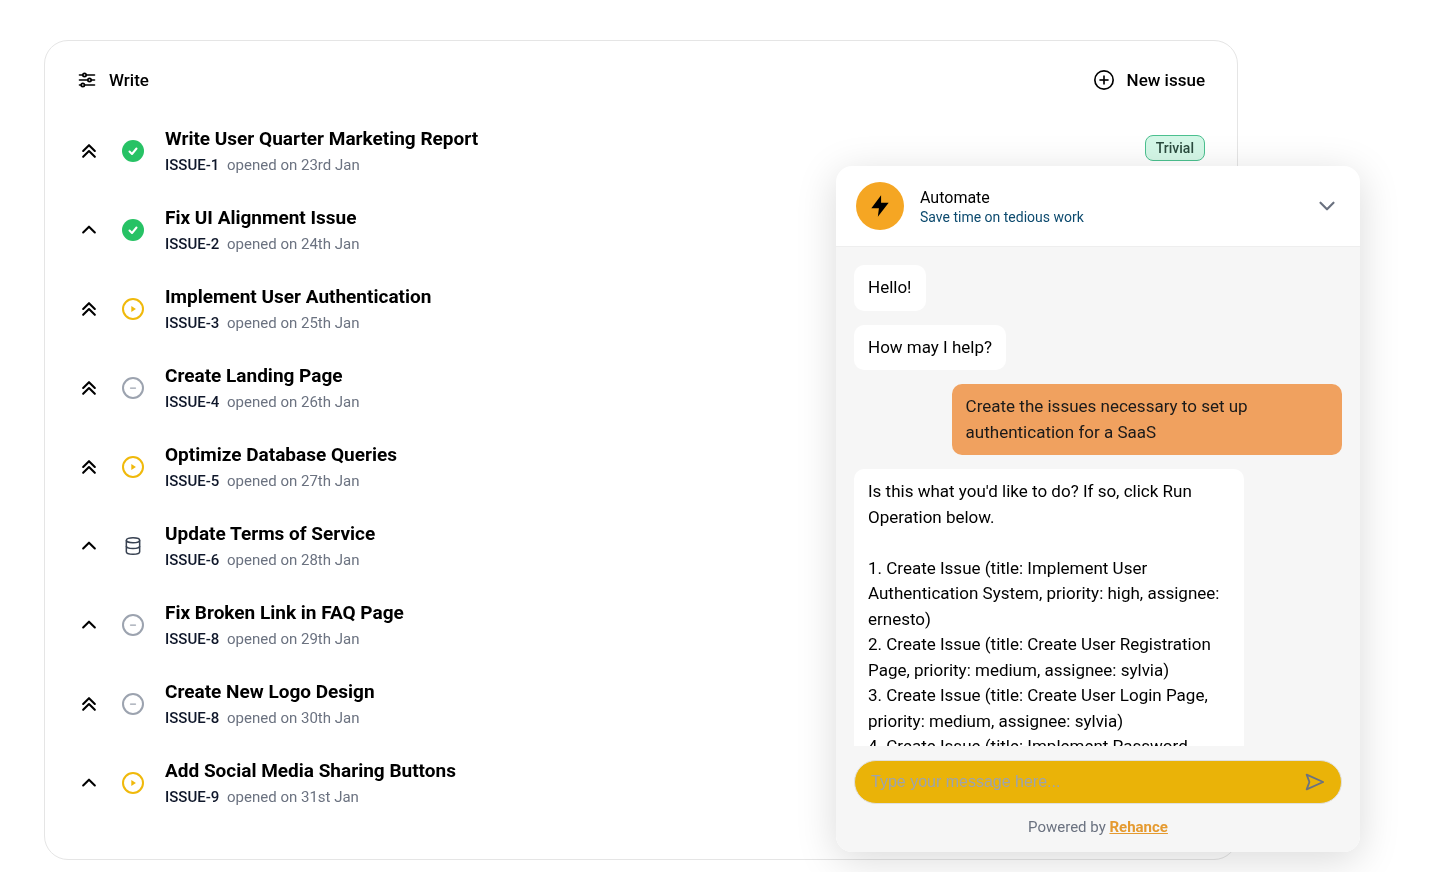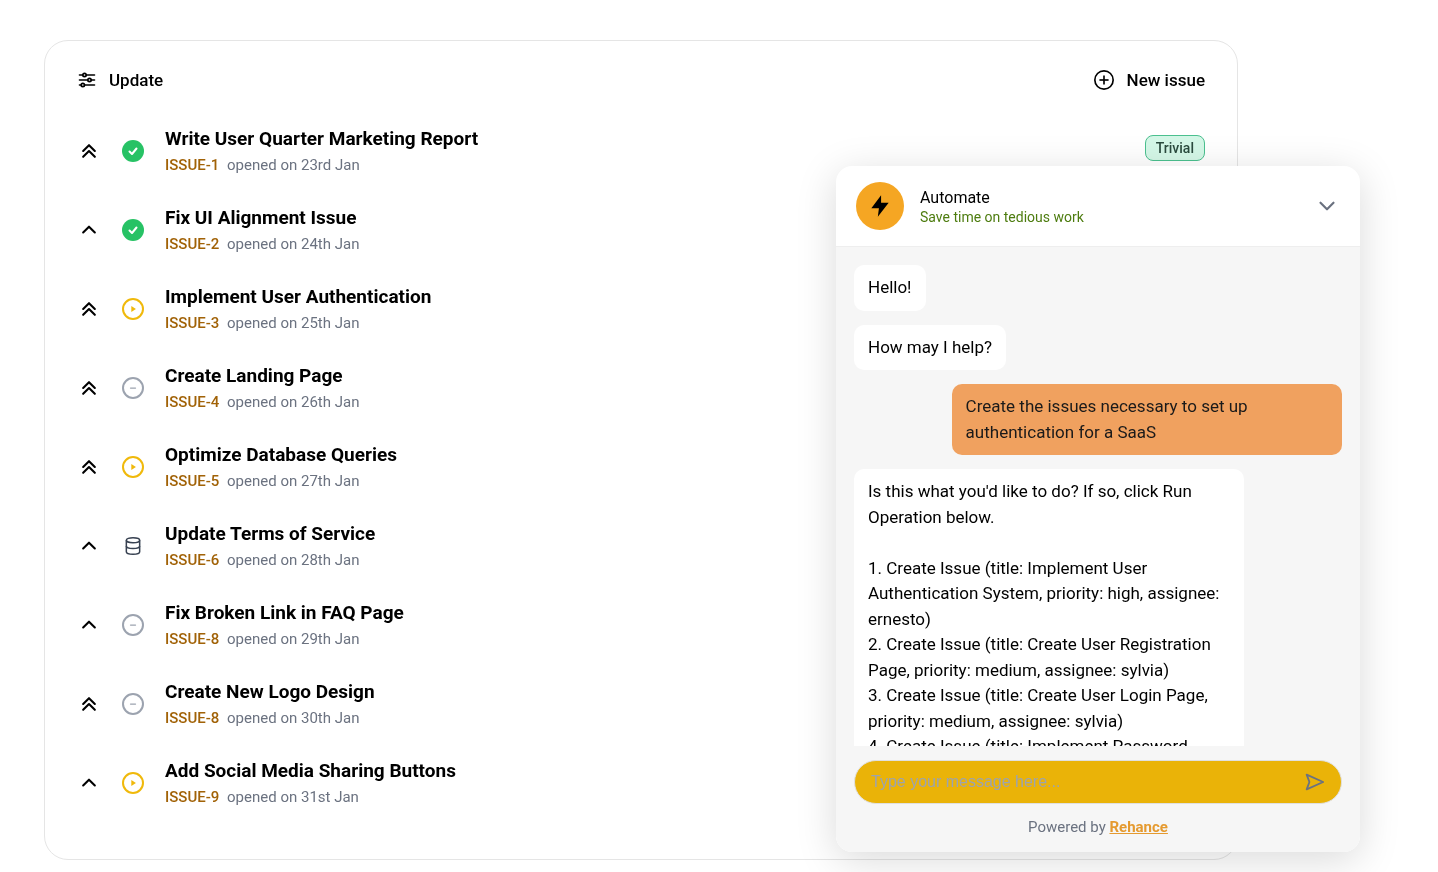--- a/index.html
+++ b/index.html
@@ -44,21 +44,21 @@
     align-items: center;
     gap: 20px;
     padding: 16px 4px;
     position: relative;
   }
   .priority-col { width: 24px; display:flex; justify-content:center; }
   .status-col { width: 24px; display:flex; justify-content:center; }
   .issue-text { display:flex; flex-direction:column; gap:6px; flex:1; }
   .issue-title { font-size: 19px; font-weight: 700; color:#000; }
   .issue-meta { font-size: 15px; color:#6b7280; }
-  .issue-meta .issue-id { color:#a16207; font-weight:500; margin-right:4px; }
+  .issue-meta .issue-id { color:#0f172a; font-weight:500; margin-right:4px; }
   .badge {
     position:absolute;
     right: 4px;
     top: 24px;
     background:#d4f7e7;
     border:1px solid #4bc08f;
     color:#2b4b3e;
     font-size:14px;
     font-weight:500;
     padding:4px 10px;
@@ -101,21 +101,21 @@
     padding:16px 20px;
     border-bottom:1px solid #eee;
   }
   .chat-logo {
     width:48px; height:48px; border-radius:50%;
     background:#f5a623;
     display:flex; align-items:center; justify-content:center;
   }
   .chat-title-block { flex:1; display:flex; flex-direction:column; gap:2px; }
   .chat-title { font-size:16px; font-weight:400; }
-  .chat-sub { font-size:14px; color:#4d7c0f; }
+  .chat-sub { font-size:14px; color:#0c4a6e; }
   .chat-body {
     flex:1;
     background:#f6f6f6;
     padding:18px;
     overflow-y:auto;
     display:flex;
     flex-direction:column;
     gap:14px;
     font-size:17px;
   }
@@ -183,21 +183,21 @@
       <span class="icon">
         <svg width="20" height="20" viewBox="0 0 24 24" fill="none" stroke="#000" stroke-width="2" stroke-linecap="round">
           <line x1="3" y1="6" x2="21" y2="6"></line>
           <circle cx="9" cy="6" r="2" fill="#fff"></circle>
           <line x1="3" y1="12" x2="21" y2="12"></line>
           <circle cx="15" cy="12" r="2" fill="#fff"></circle>
           <line x1="3" y1="18" x2="21" y2="18"></line>
           <circle cx="7" cy="18" r="2" fill="#fff"></circle>
         </svg>
       </span>
-      <span>Update</span>
+      <span>Write</span>
     </div>
     <div class="toolbar-right">
       <span class="icon">
         <svg width="22" height="22" viewBox="0 0 24 24" fill="none" stroke="#000" stroke-width="1.8">
           <circle cx="12" cy="12" r="10"></circle>
           <line x1="12" y1="7" x2="12" y2="17"></line>
           <line x1="7" y1="12" x2="17" y2="12"></line>
         </svg>
       </span>
       <span>New issue</span>

